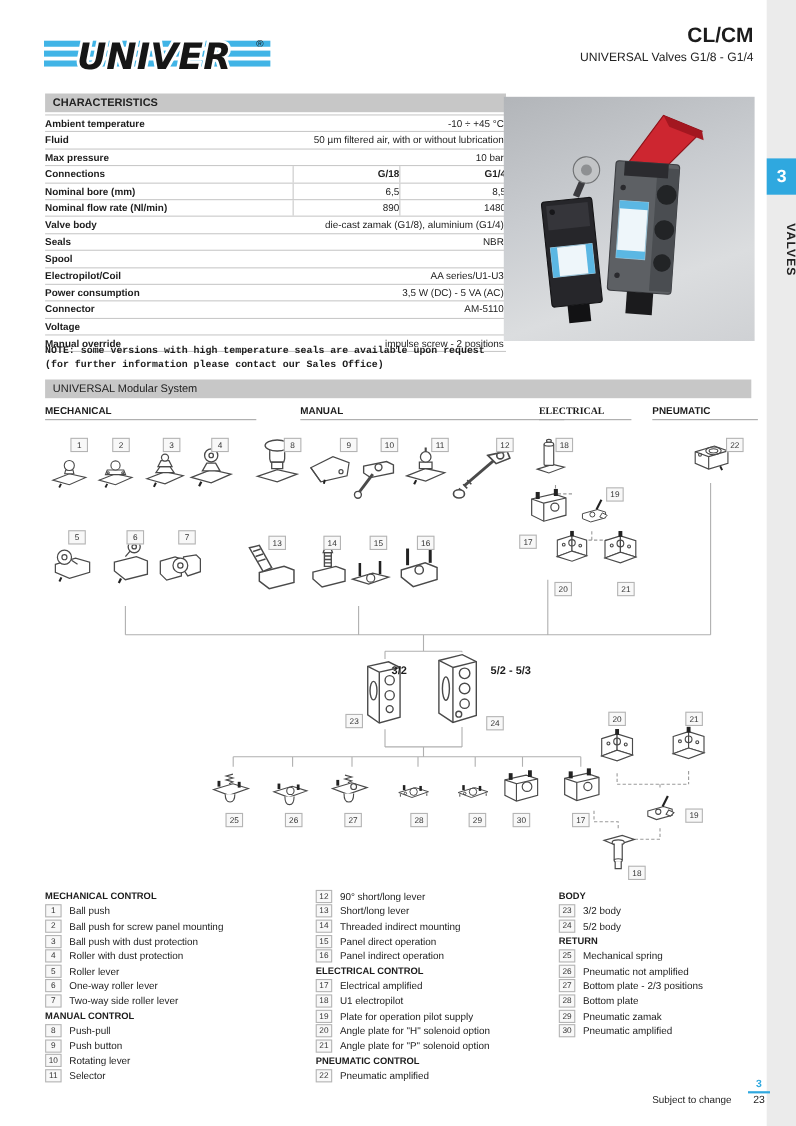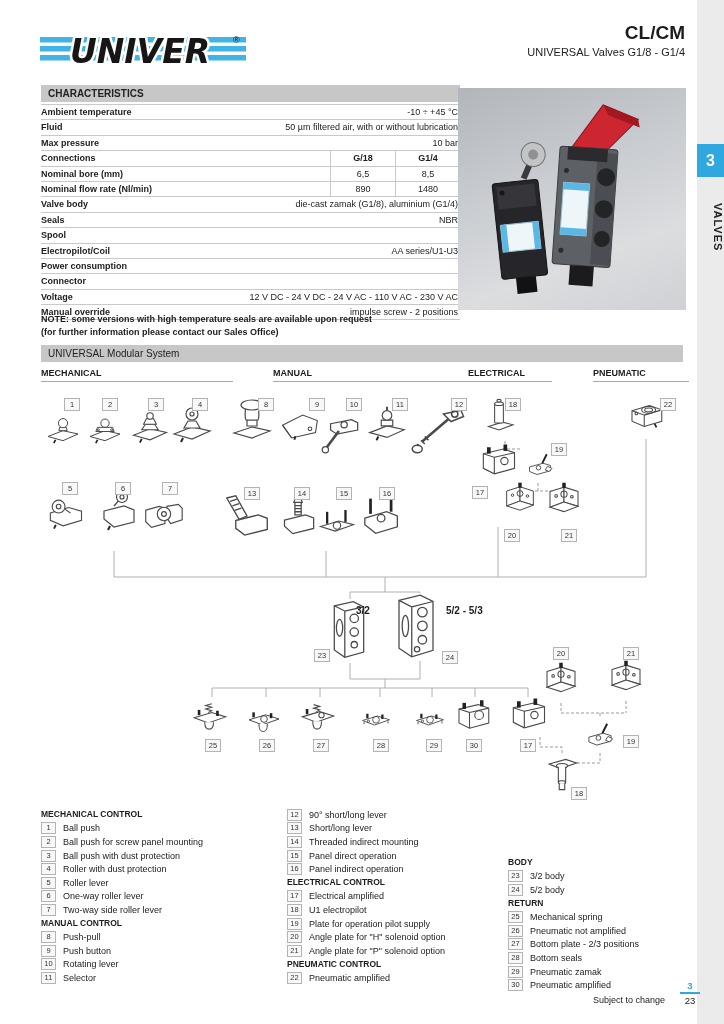--- a/index.html
+++ b/index.html
@@ -10,23 +10,23 @@
   .doc-title{right:39px;top:22px;font-size:19px;font-weight:bold;text-align:right;}
   .doc-subtitle{right:39px;top:46px;font-size:11px;text-align:right;color:#222;}
   
   .bar{background:#c7c7c7;height:17px;line-height:17px;padding-left:7px;font-size:10px;color:#222;}
   .bar.bold{font-weight:bold;}
   
   #char-rows{left:41px;top:104px;width:419px;border-top:1px solid #c9c9c9;}
   .char-row{position:relative;height:14.4px;border-bottom:1px solid #c9c9c9;font-size:9px;line-height:14.4px;display:flex;}
   .char-label{font-weight:bold;flex:0 0 200px;white-space:nowrap;}
   .char-value{flex:1;text-align:right;padding-right:2px;white-space:nowrap;}
-  .char-cell{flex:0 0 64px;text-align:center;border-left:1px solid #c9c9c9;white-space:nowrap;}
+  .char-cell{flex:0 0 64px;text-align:right;border-left:1px solid #c9c9c9;white-space:nowrap;padding-left:32px;}
   .char-cell.b{font-weight:bold;}
-  .note{left:41px;top:313px;width:430px;font-size:9px;font-weight:bold;line-height:13px;}
+  .note{left:41px;top:313px;width:430px;font-size:9px;font-weight:bold;line-height:13px;font-family:Liberation Mono, monospace;}
   
   .photo{left:458px;top:88px;width:228px;height:222px;
          background:linear-gradient(160deg,#b2b5b9 0%,#c9ccd0 40%,#dbdddf 72%,#cfd1d4 100%);}
   
   .side-strip{left:697px;top:0;width:27px;height:1024px;background:#ebebeb;}
   .side-tab{left:697px;top:144px;width:27px;height:33px;background:#2fa8df;color:#fff;
             font-size:16px;font-weight:bold;display:flex;align-items:center;justify-content:center;}
   .side-label{left:697px;top:182px;width:27px;height:90px;writing-mode:vertical-rl;
               font-size:11px;font-weight:bold;letter-spacing:1px;color:#222;display:flex;justify-content:center;}
   
@@ -107,27 +107,28 @@
     </div>
     <div class="char-row">
       <div class="char-label">Spool</div>
     </div>
     <div class="char-row">
       <div class="char-label">Electropilot/Coil</div>
       <div class="char-value">AA series/U1-U3</div>
     </div>
     <div class="char-row">
       <div class="char-label">Power consumption</div>
+      <div class="char-value">3,5 W (DC) - 5 VA (AC)</div>
     </div>
     <div class="char-row">
       <div class="char-label">Connector</div>
+      <div class="char-value">AM-5110</div>
     </div>
     <div class="char-row">
       <div class="char-label">Voltage</div>
-      <div class="char-value">12 V DC - 24 V DC - 24 V AC - 110 V AC - 230 V AC</div>
     </div>
     <div class="char-row">
       <div class="char-label">Manual override</div>
       <div class="char-value">impulse screw - 2 positions</div>
     </div>
   </div>
 <div class="abs note">
   <div>NOTE:  some versions with high temperature seals are available upon request</div>
   <div>(for further information please contact our Sales Office)</div>
 </div>
@@ -175,21 +176,21 @@
   <svg class="abs" style="left:0;top:0" width="724" height="443">
     <path d="M114,186 V212 M326,186 V212 M498,162 V212 M646,74 V212 M114,212 H646 M385,212 V227
              M350,227 H420 M350,227 V234 M420,227 V228 M350,298 V314 M420,296 V314 M350,314 H420
              M385,314 V323 M212,323 H528 M212,323 V332 M266,323 V332 M320,323 V332 M380,323 V332
              M432,323 V332 M475,323 V332 M528,323 V332" stroke="#b0b0b0" stroke-width="1" fill="none"></path>
     <path d="M505,76 V84 H522 M538,118 V126 M510,126 H568 M561,338 V348 M626,336 V348 M561,348 H626
              M600,348 V352 M540,372 V382 H562 V388 M600,388 V398 H566" stroke="#9a9a9a" stroke-width="1" fill="none" stroke-dasharray="3,2"></path>
   </svg>
 <div class="col-head" style="left: 41px; top: 3px; width: 192px;">MECHANICAL</div>
     <div class="col-head" style="left: 235px; top: 3px; width: 240px; margin-left: 38px;">MANUAL</div>
-    <div class="col-head" style="left: 468px; top: 3px; width: 84px;">ELECTRICAL</div>
+    <div class="col-head" style="left: 490px; top: 3px; width: 84px; font-family: Liberation Serif, serif;">ELECTRICAL</div>
     <div class="col-head" style="left: 593px; top: 3px; width: 96px;">PNEUMATIC</div>
     <div class="glyph" style="left: 40px; top: 44px;"><svg width="46" height="40" viewBox="0 0 48 48">
         <path d="M6,33 L24,26 L42,30 L24,38 Z" stroke="#4a4a4a" fill="#fff" stroke-width="1.2"></path>
         <path d="M15,37 l-2,4" stroke="#222" stroke-width="2" fill="none"></path>
         <path d="M19,26 h10 l-1,-4 h-8 Z" stroke="#4a4a4a" fill="#fff" stroke-width="1.2"></path>
         <circle cx="24" cy="17" r="5.5" stroke="#4a4a4a" fill="#fff" stroke-width="1.2"></circle>
       </svg></div>
     <div class="tagbox" style="left: 64px; top: 33px;">1</div>
     <div class="glyph" style="left: 82px; top: 44px;"><svg width="46" height="40" viewBox="0 0 48 48">
         <path d="M6,33 L24,26 L42,30 L24,38 Z" stroke="#4a4a4a" fill="#fff" stroke-width="1.2"></path>
@@ -560,21 +561,21 @@
       <div class="lg-row">
         <div class="numbox">21</div>
         <div class="lg-txt">Angle plate for "P" solenoid option</div>
       </div>
       <div class="lg-head">PNEUMATIC CONTROL</div>
       <div class="lg-row">
         <div class="numbox">22</div>
         <div class="lg-txt">Pneumatic amplified</div>
       </div>
     </div>
-    <div class="abs lg-col" style="left: 508px; margin-top: 48px;">
+    <div class="abs lg-col" style="left: 508px;">
       <div class="lg-head">BODY</div>
       <div class="lg-row">
         <div class="numbox">23</div>
         <div class="lg-txt">3/2 body</div>
       </div>
       <div class="lg-row">
         <div class="numbox">24</div>
         <div class="lg-txt">5/2 body</div>
       </div>
       <div class="lg-head">RETURN</div>
@@ -585,21 +586,21 @@
       <div class="lg-row">
         <div class="numbox">26</div>
         <div class="lg-txt">Pneumatic not amplified</div>
       </div>
       <div class="lg-row">
         <div class="numbox">27</div>
         <div class="lg-txt">Bottom plate - 2/3 positions</div>
       </div>
       <div class="lg-row">
         <div class="numbox">28</div>
-        <div class="lg-txt">Bottom seals</div>
+        <div class="lg-txt">Bottom plate</div>
       </div>
       <div class="lg-row">
         <div class="numbox">29</div>
         <div class="lg-txt">Pneumatic zamak</div>
       </div>
       <div class="lg-row">
         <div class="numbox">30</div>
         <div class="lg-txt">Pneumatic amplified</div>
       </div>
     </div>

